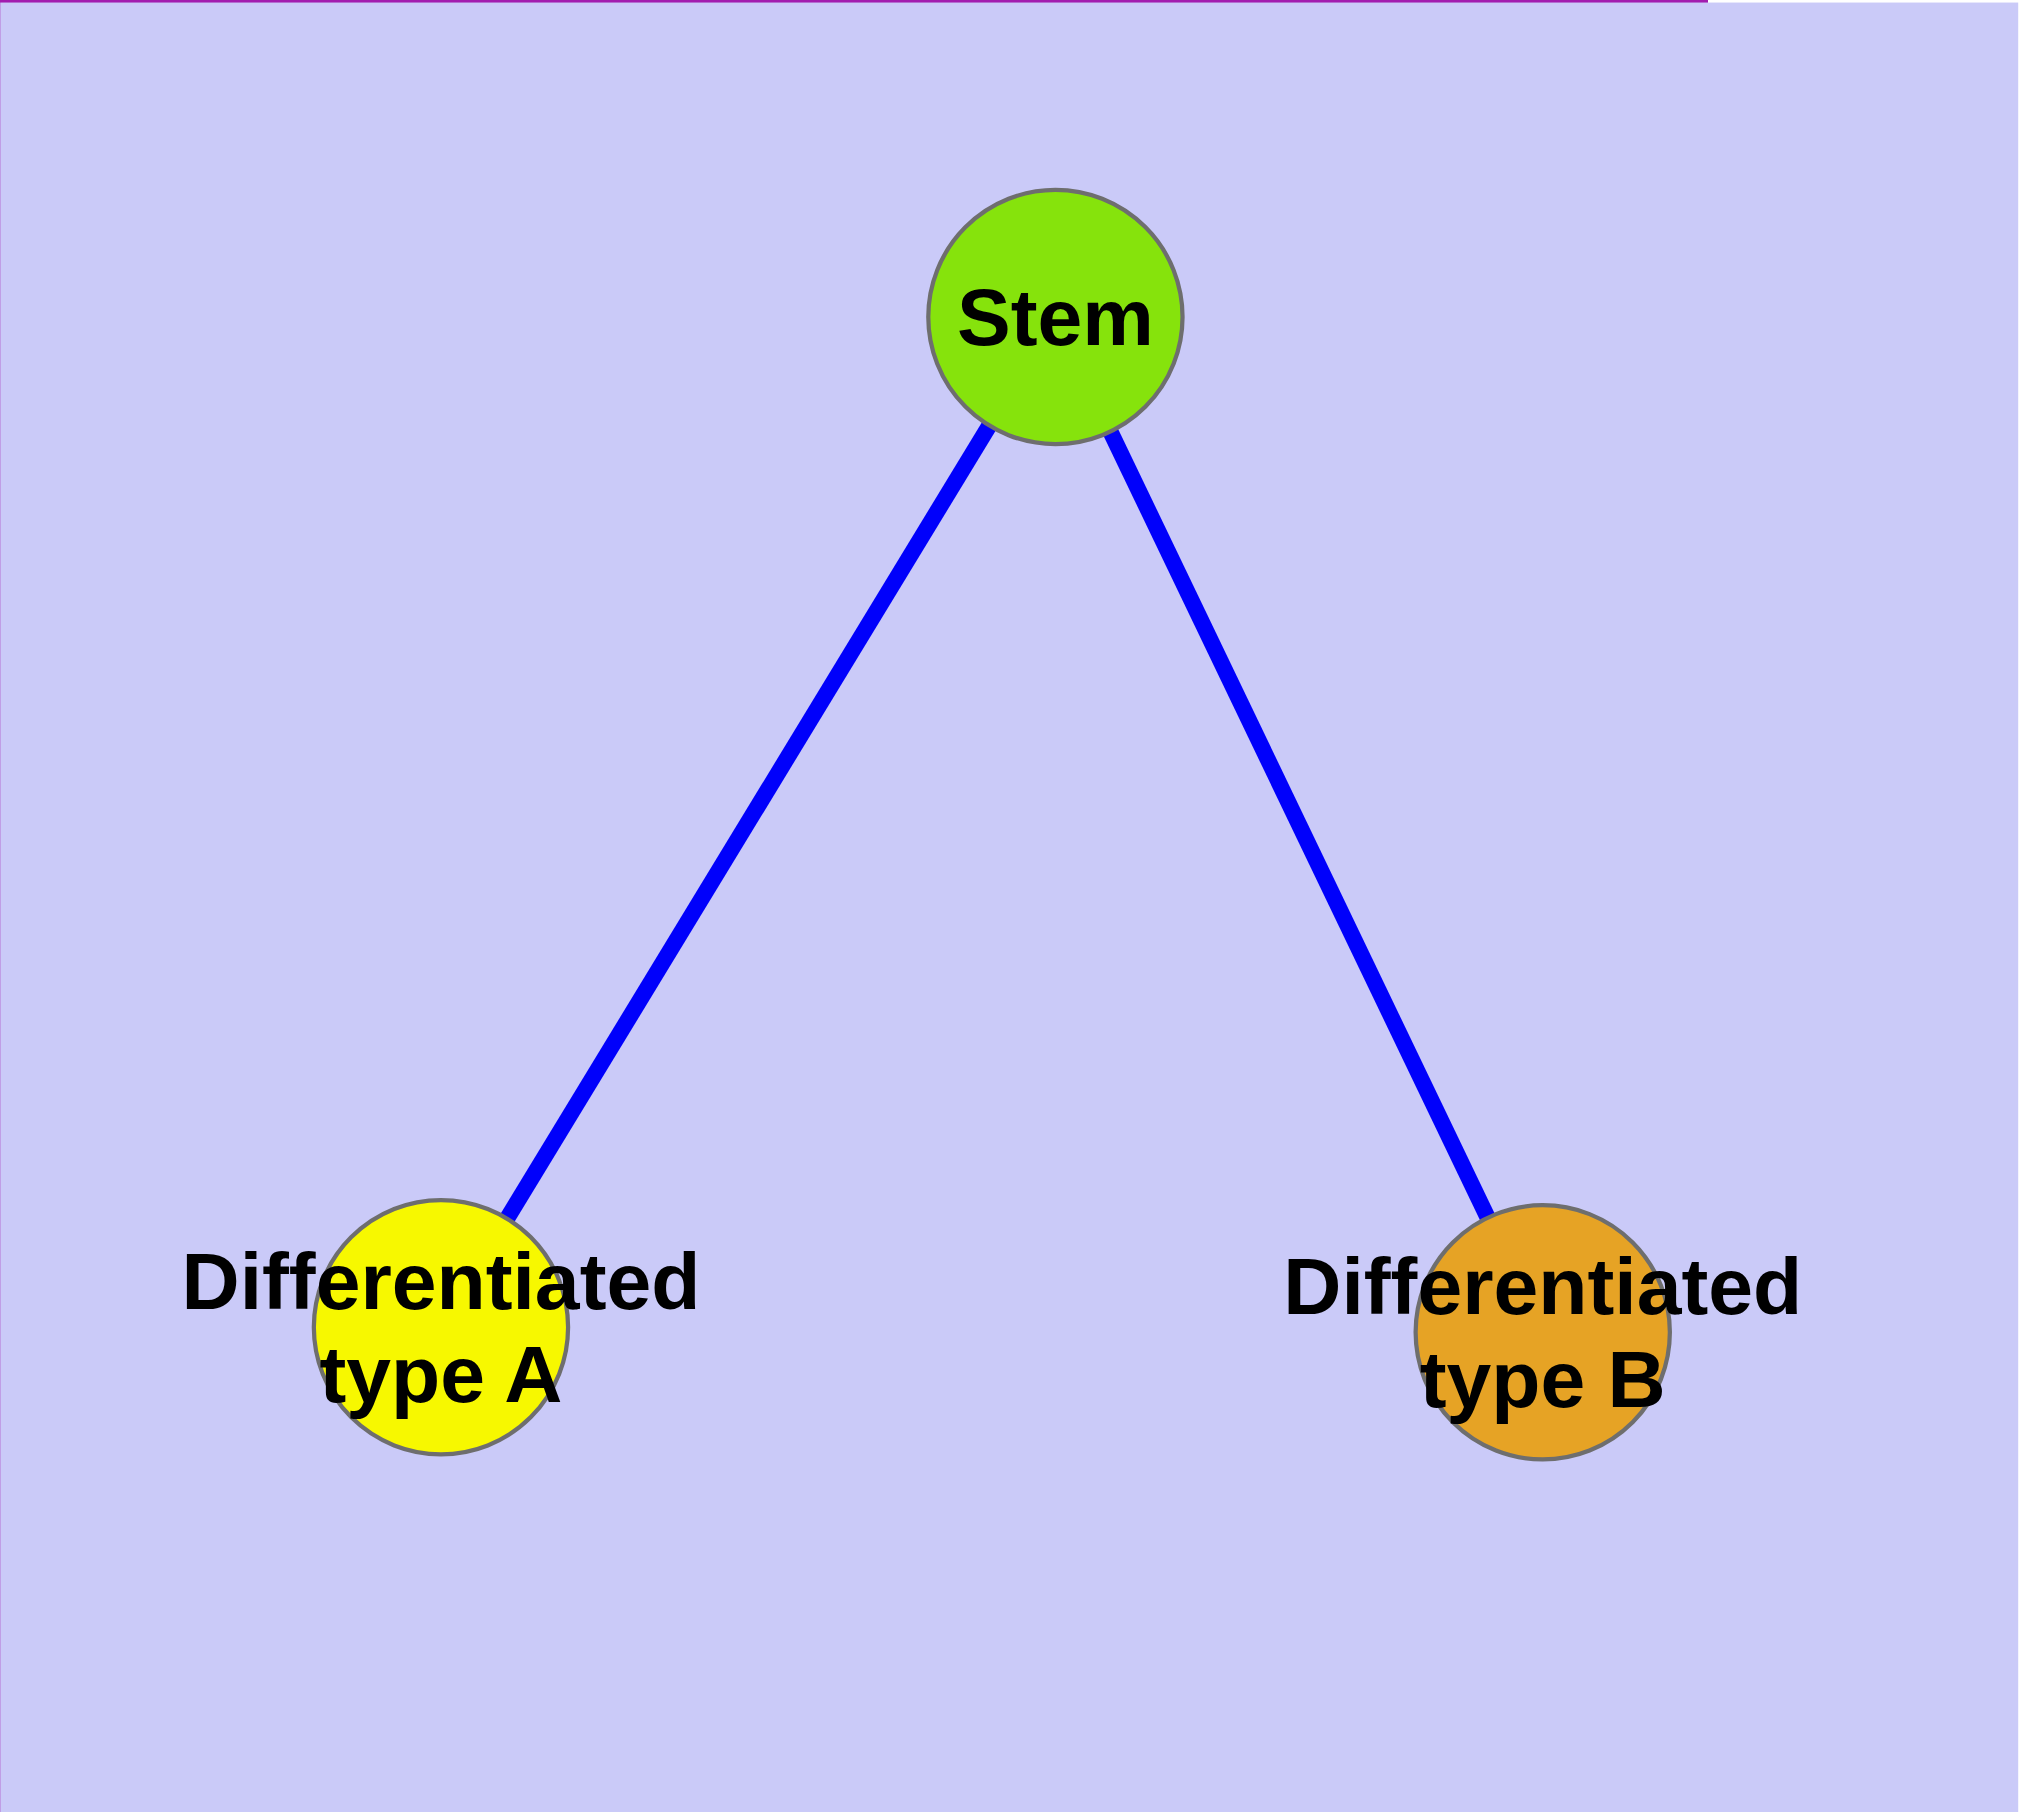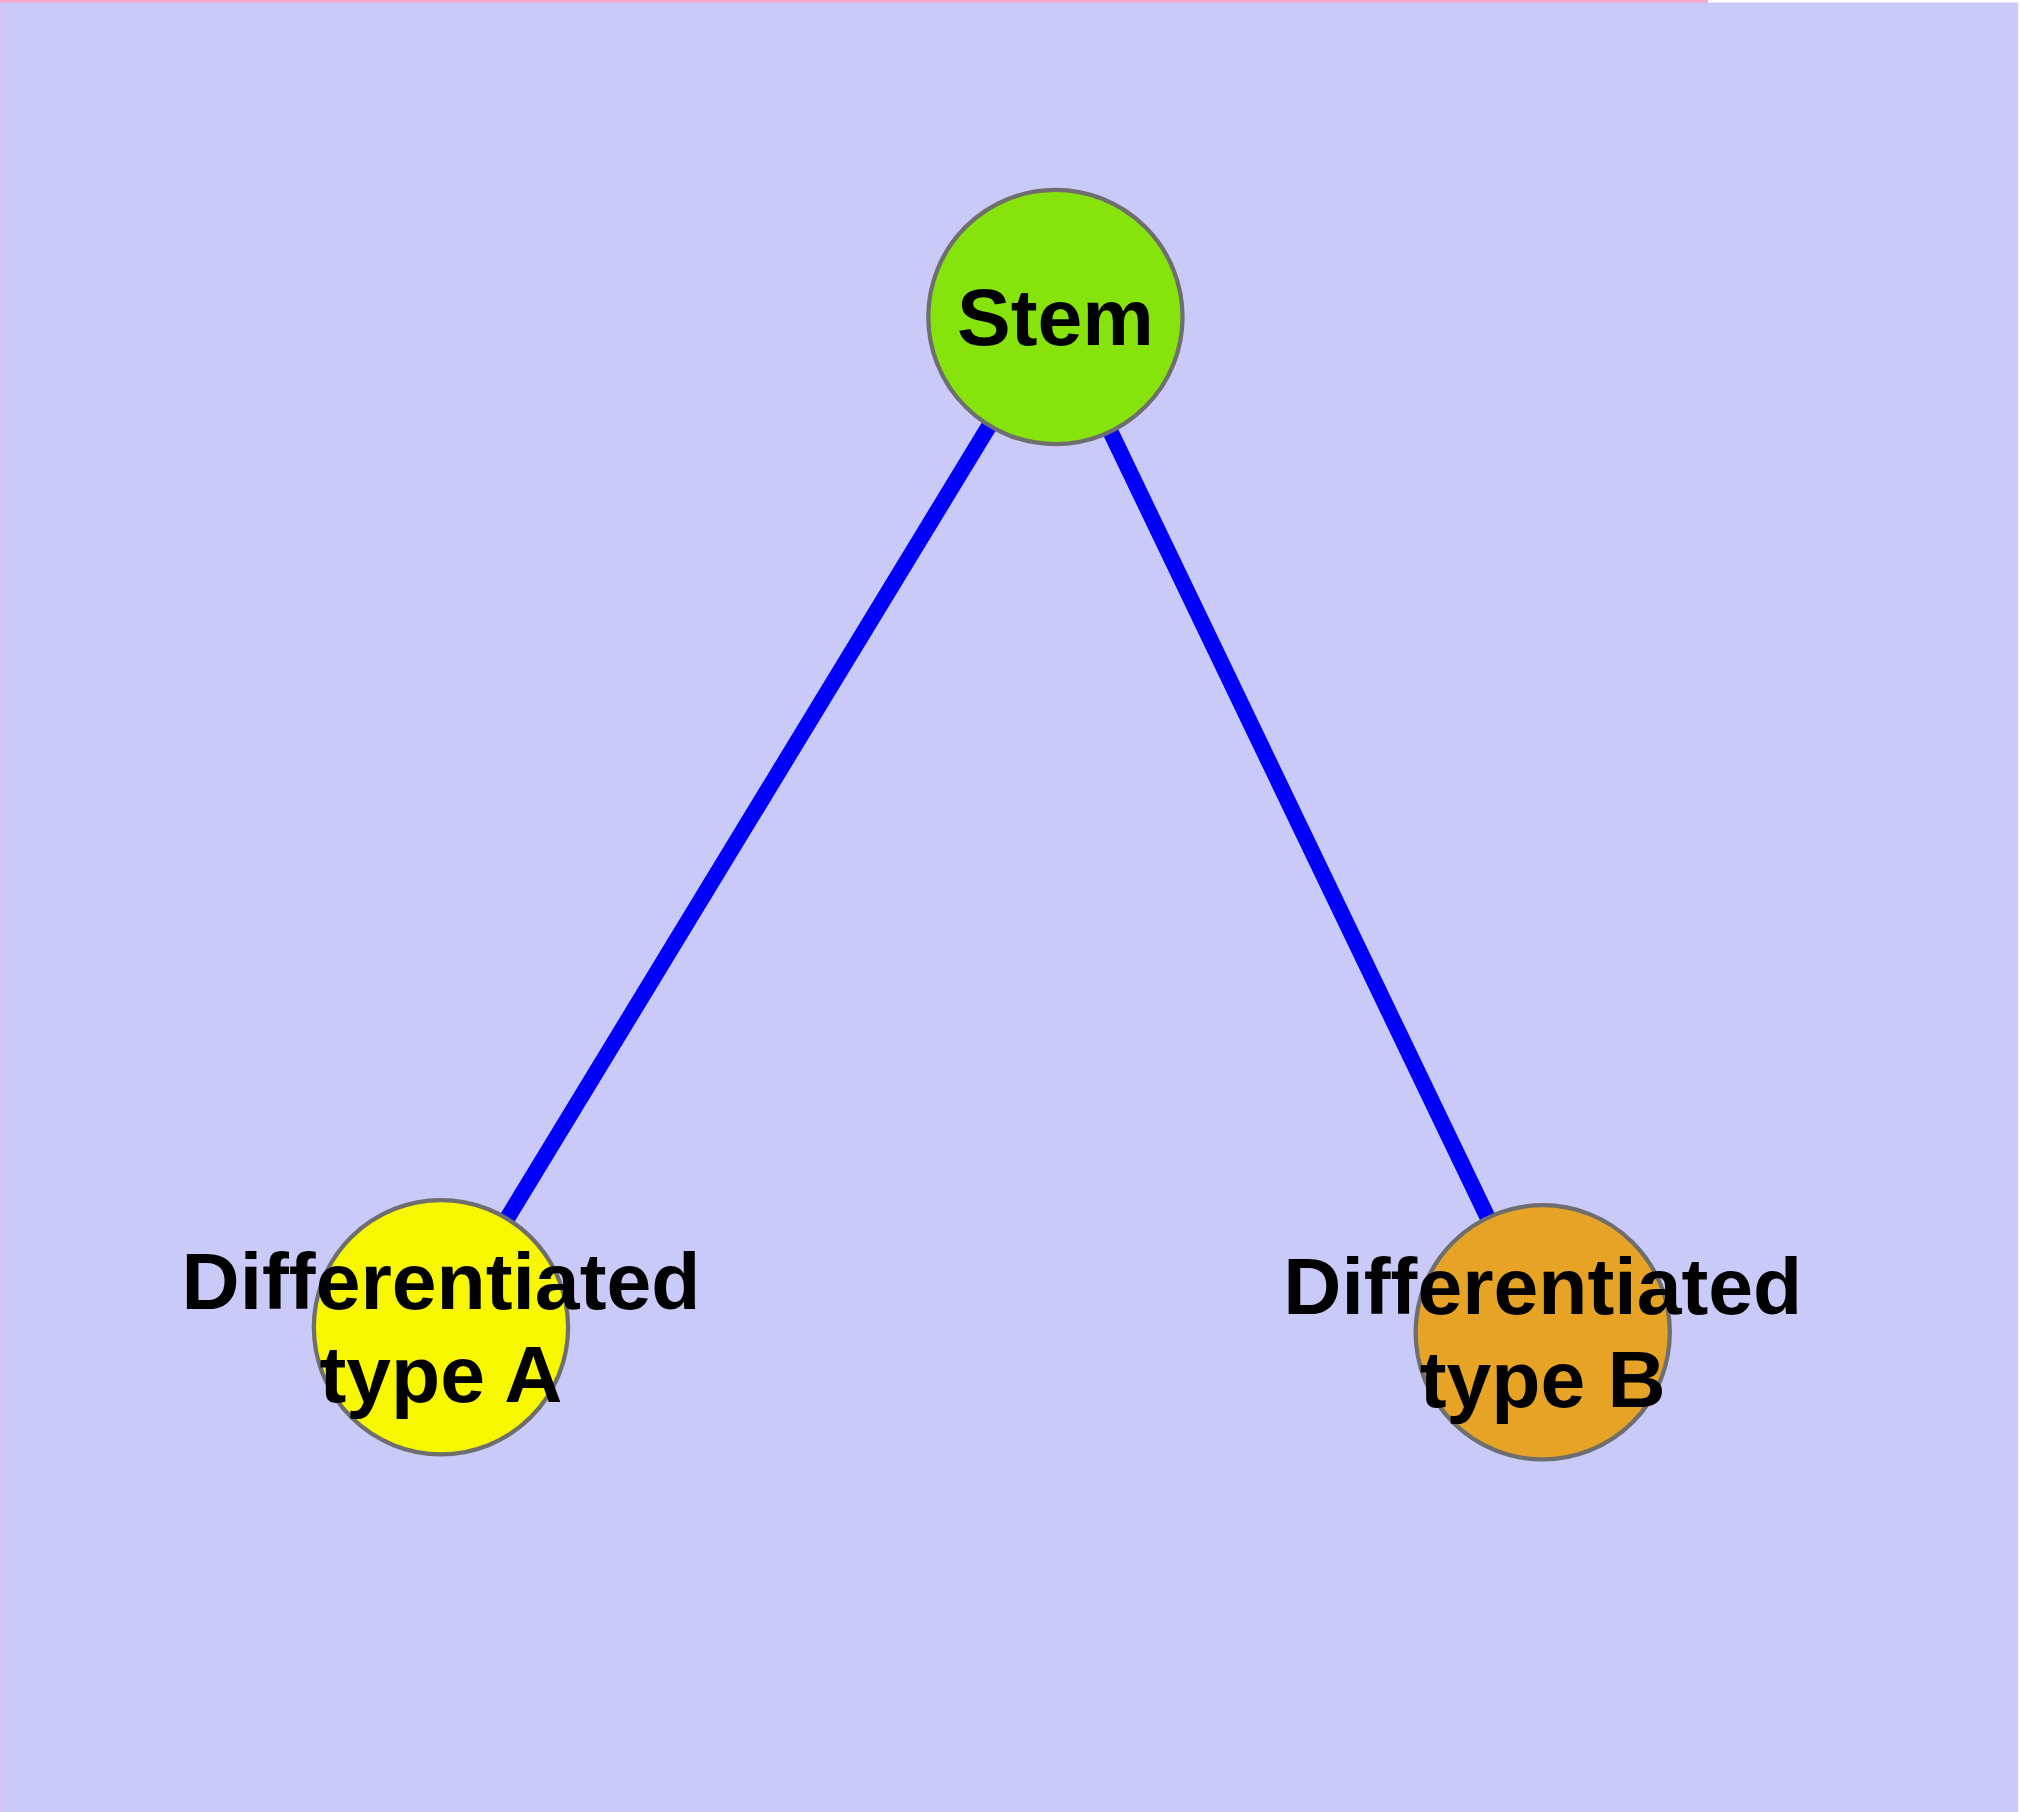--- a/index.html
+++ b/index.html
@@ -7,21 +7,21 @@
     padding: 0;
     background: #ffffff;
     width: 2021px;
     height: 1812px;
     overflow: hidden;
   }
   .canvas {
     position: relative;
     width: 1708px;
     height: 1812px;
-    background: #f9a8d4;
+    background: #a21caf;
   }
   .graph {
     position: absolute;
     left: 0;
     top: 0;
     display: block;
   }
   .label {
     font-family: "Liberation Sans", sans-serif;
     font-weight: bold;

